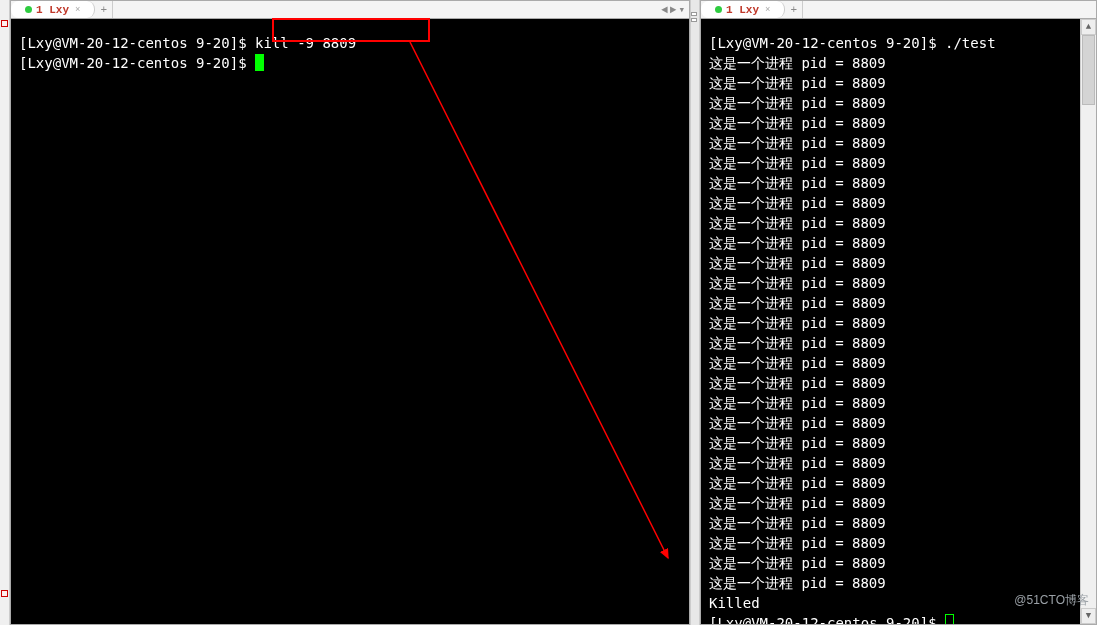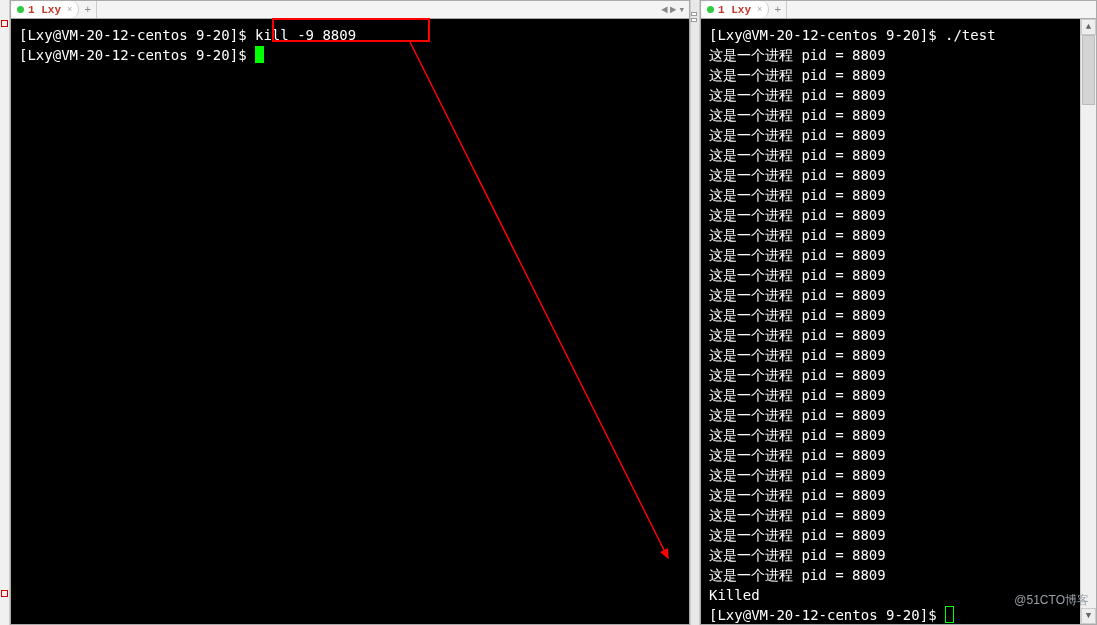--- a/index.html
+++ b/index.html
@@ -67,21 +67,21 @@
       display: flex;
       align-items: center;
       gap: 2px;
       padding-right: 4px;
       color: #888;
     }
     .tab {
       display: flex;
       align-items: center;
       gap: 4px;
-      padding: 0 6px;
+      padding: 0 14px;
       background: #fff;
       border-right: 1px solid #ccc;
       border-radius: 8px;
     }
     .tab-dot {
       width: 7px;
       height: 7px;
       border-radius: 50%;
       background: #2ecc40;
     }
@@ -92,21 +92,21 @@
       align-items: center;
       justify-content: center;
       width: 18px;
       color: #888;
       border-right: 1px solid #ccc;
     }
     .terminal {
       flex: 1;
       background: #000;
       color: #fff;
-      padding: 6px 8px;
+      padding: 14px 8px;
       white-space: pre;
       line-height: 20px;
       overflow: hidden;
       position: relative;
       font-family: "DejaVu Sans Mono","Courier New",monospace;
       font-size: 14px;
     }
     .cursor-green {
       display: inline-block;
       width: 9px;

